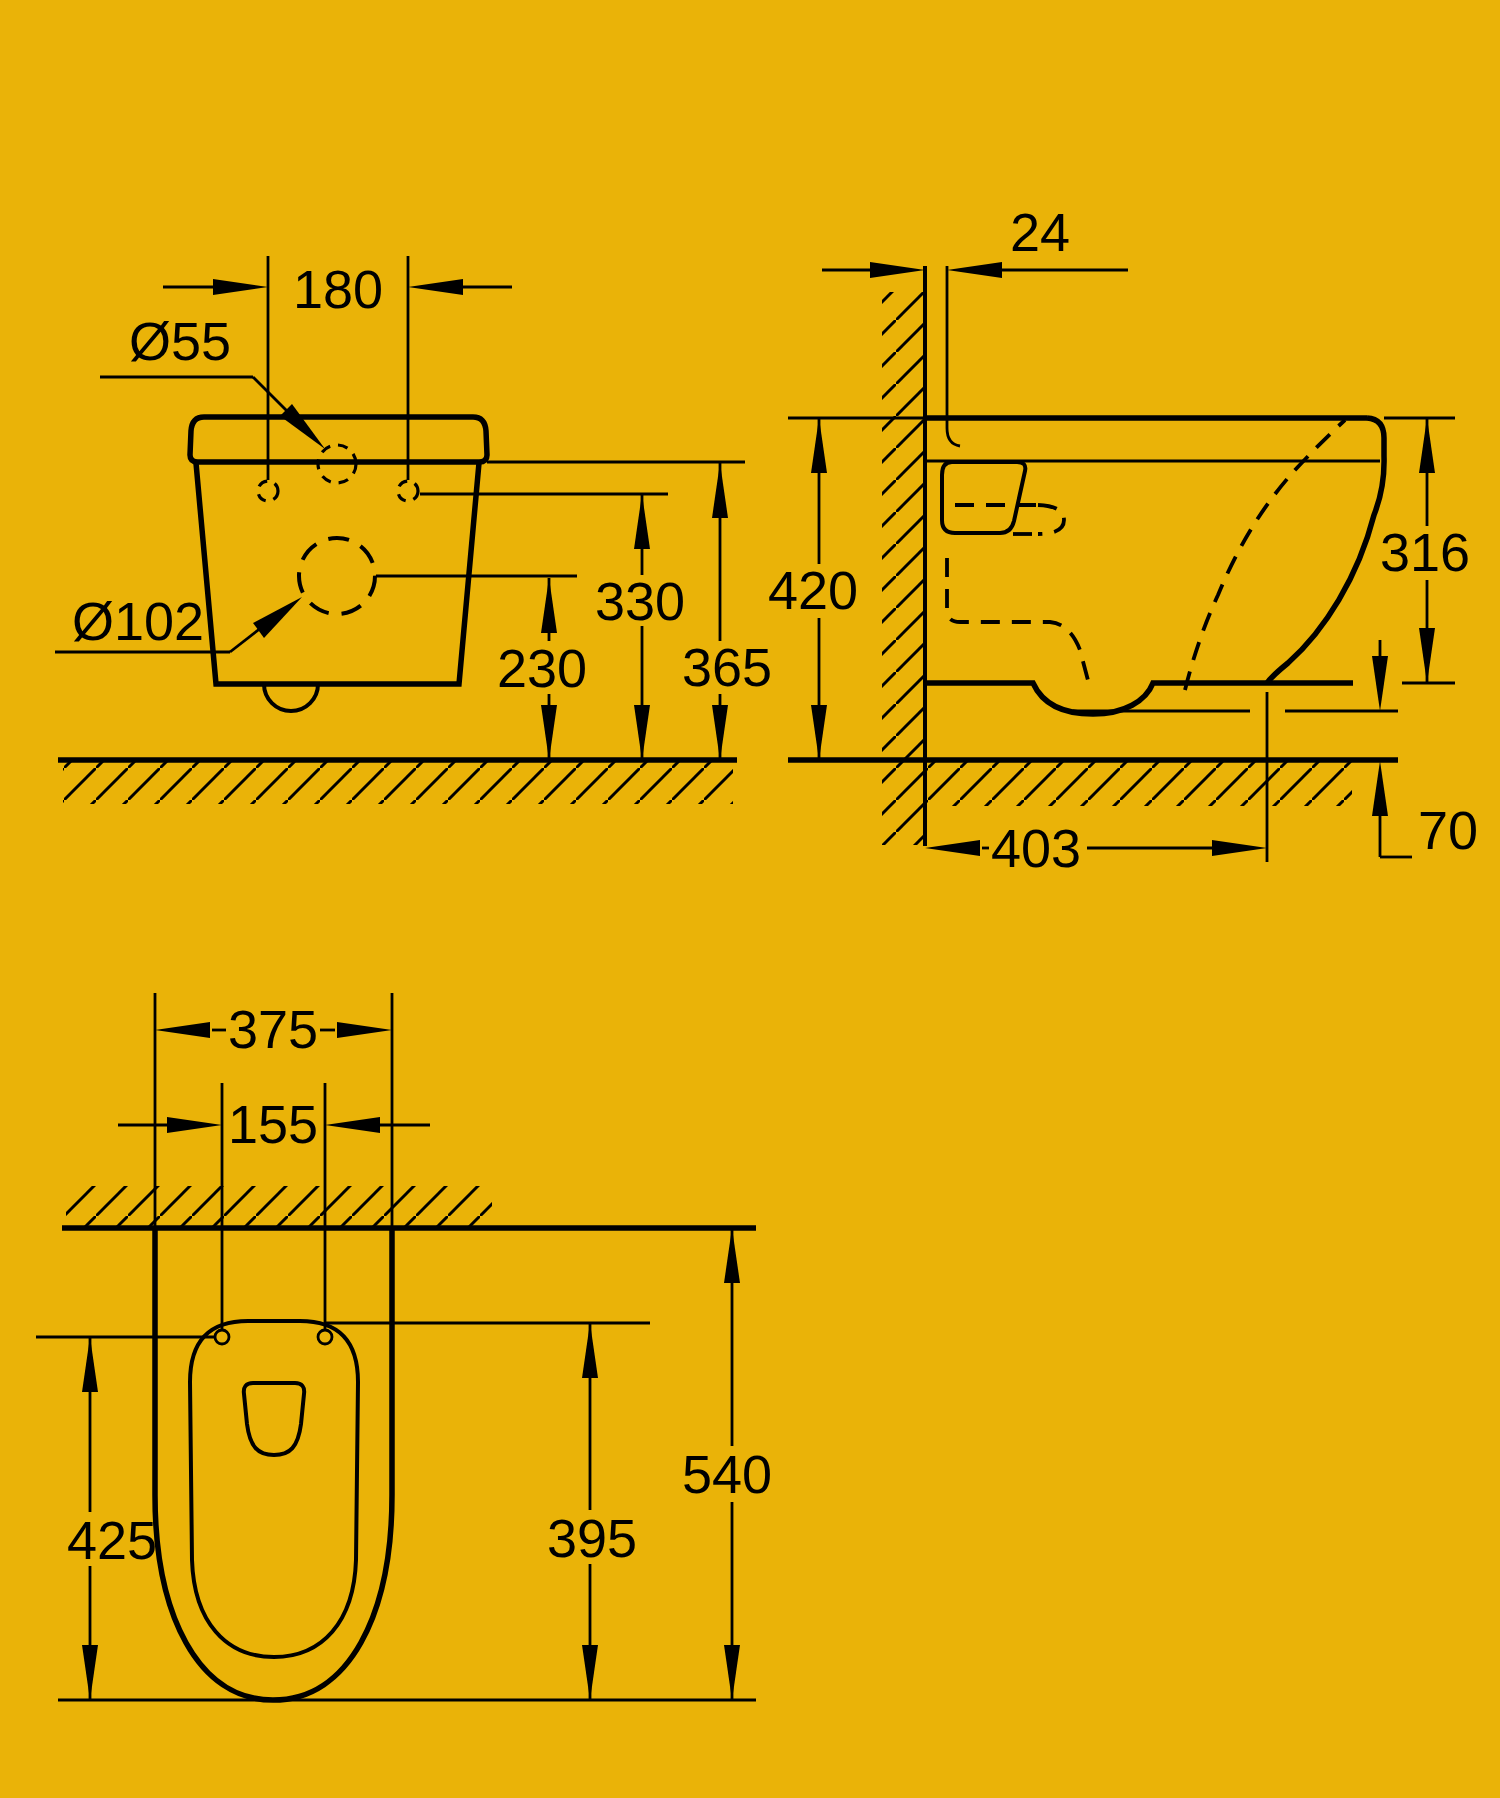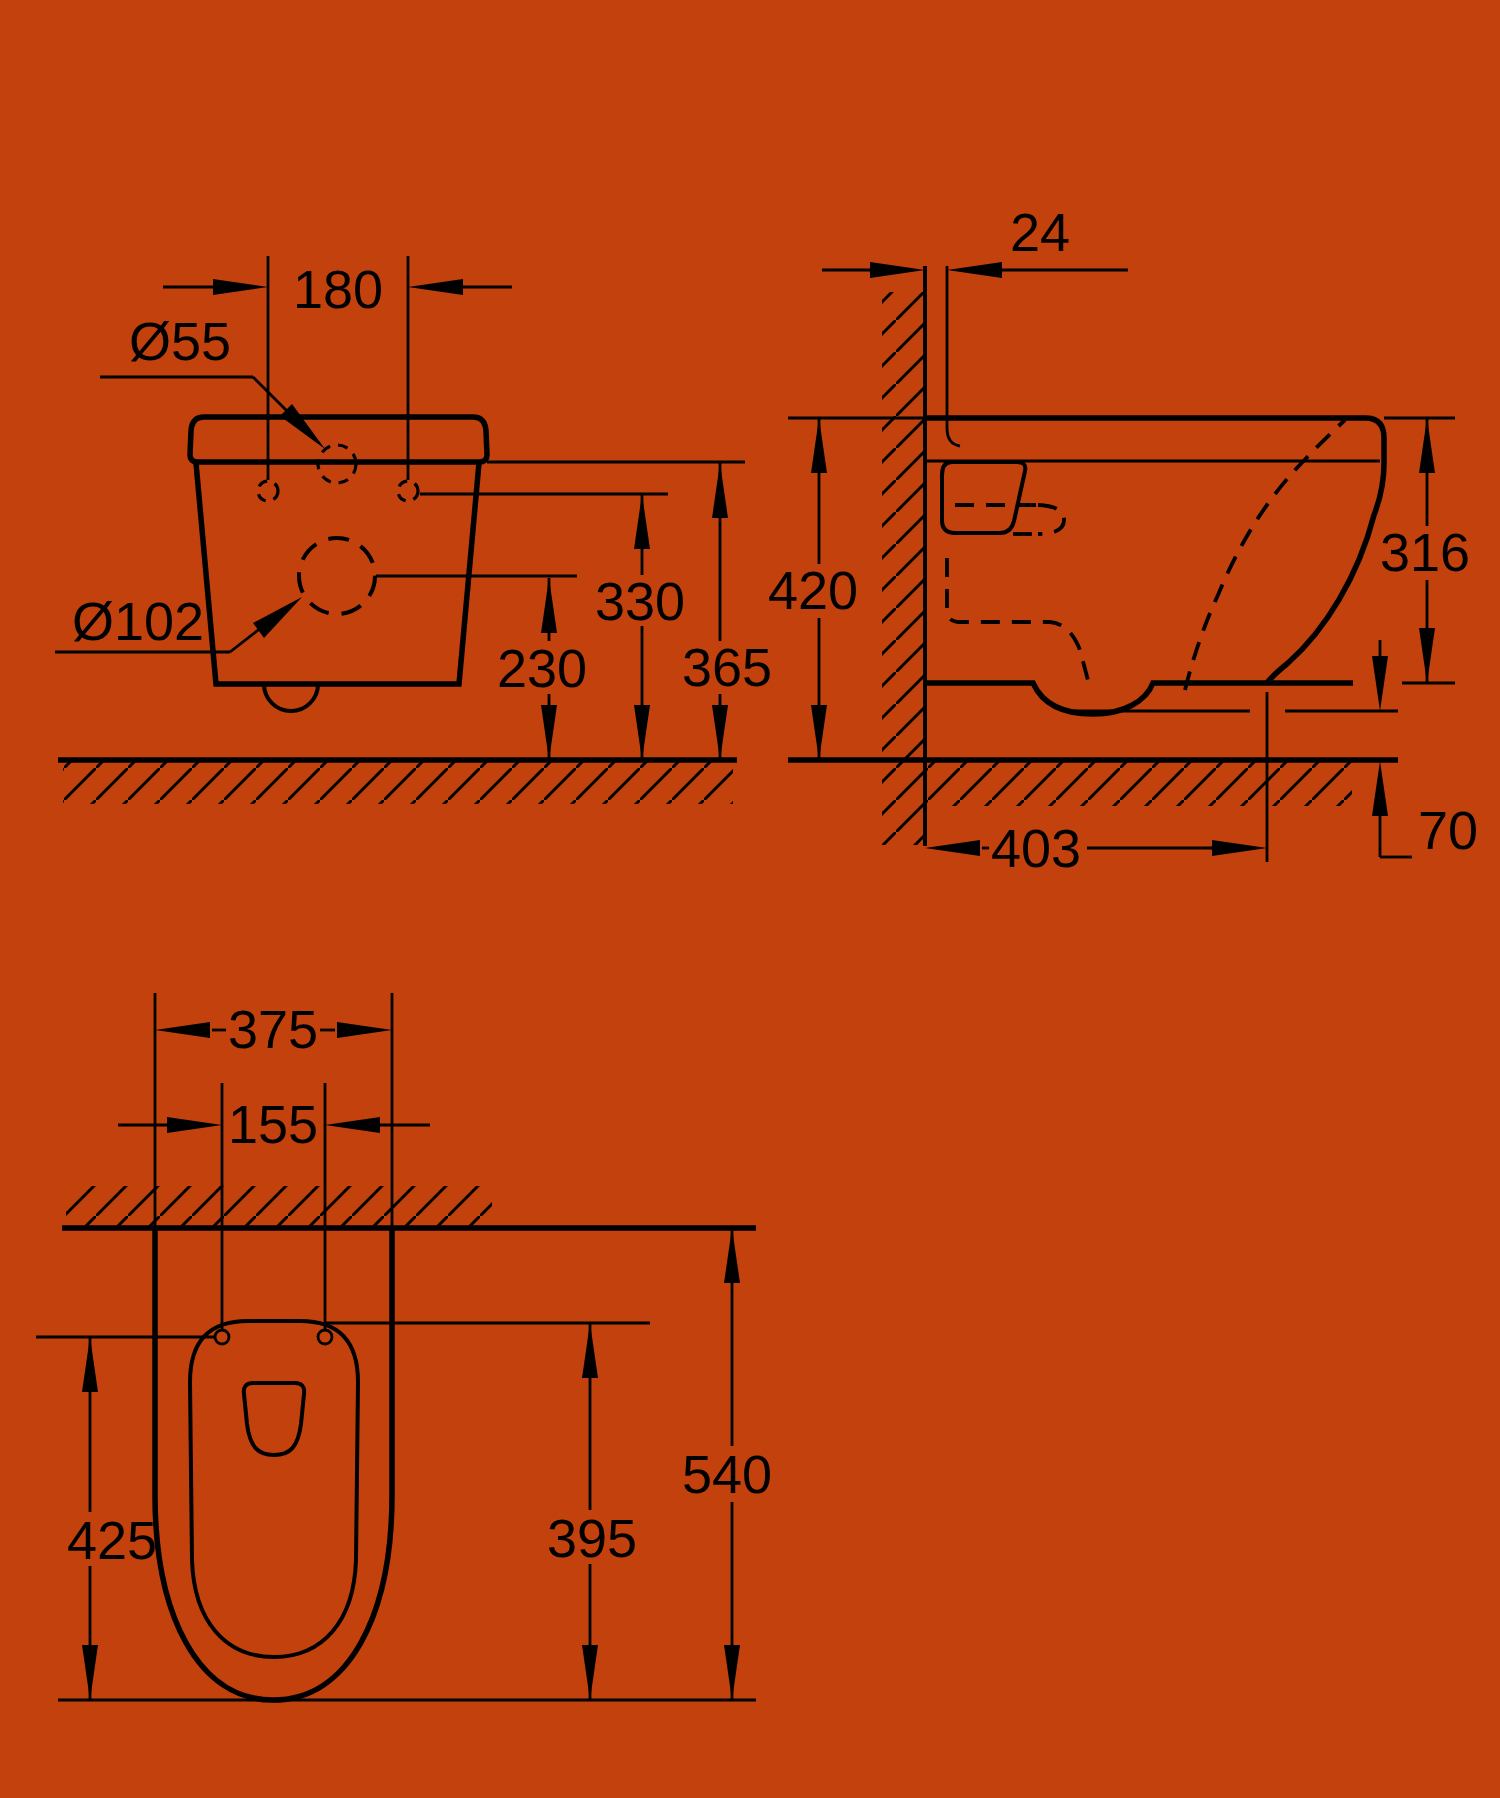--- a/index.html
+++ b/index.html
@@ -1,16 +1,16 @@
 <!DOCTYPE html>
 <html><head>
 <meta charset="utf-8">
 <style>
   html,body{margin:0;padding:0;background:#fff;}
-  .stage{position:relative;width:1500px;height:1798px;background:#c2410c;}
+  .stage{position:relative;width:1500px;height:1798px;background:#eab308;}
   svg{display:block;}
   .thick{stroke:#000;stroke-width:5.5;fill:none;}
   .med{stroke:#000;stroke-width:4;fill:none;}
   .thin{stroke:#000;stroke-width:2.8;fill:none;}
   .dash{stroke:#000;stroke-width:3.8;fill:none;stroke-dasharray:19 12;}
   .dashsm{stroke:#000;stroke-width:3.2;fill:none;stroke-dasharray:10 8;}
   .ah{fill:#000;stroke:none;}
   text{font-family:"Liberation Sans", sans-serif;font-size:54px;fill:#000;text-anchor:middle;}
 </style>
 </head>

